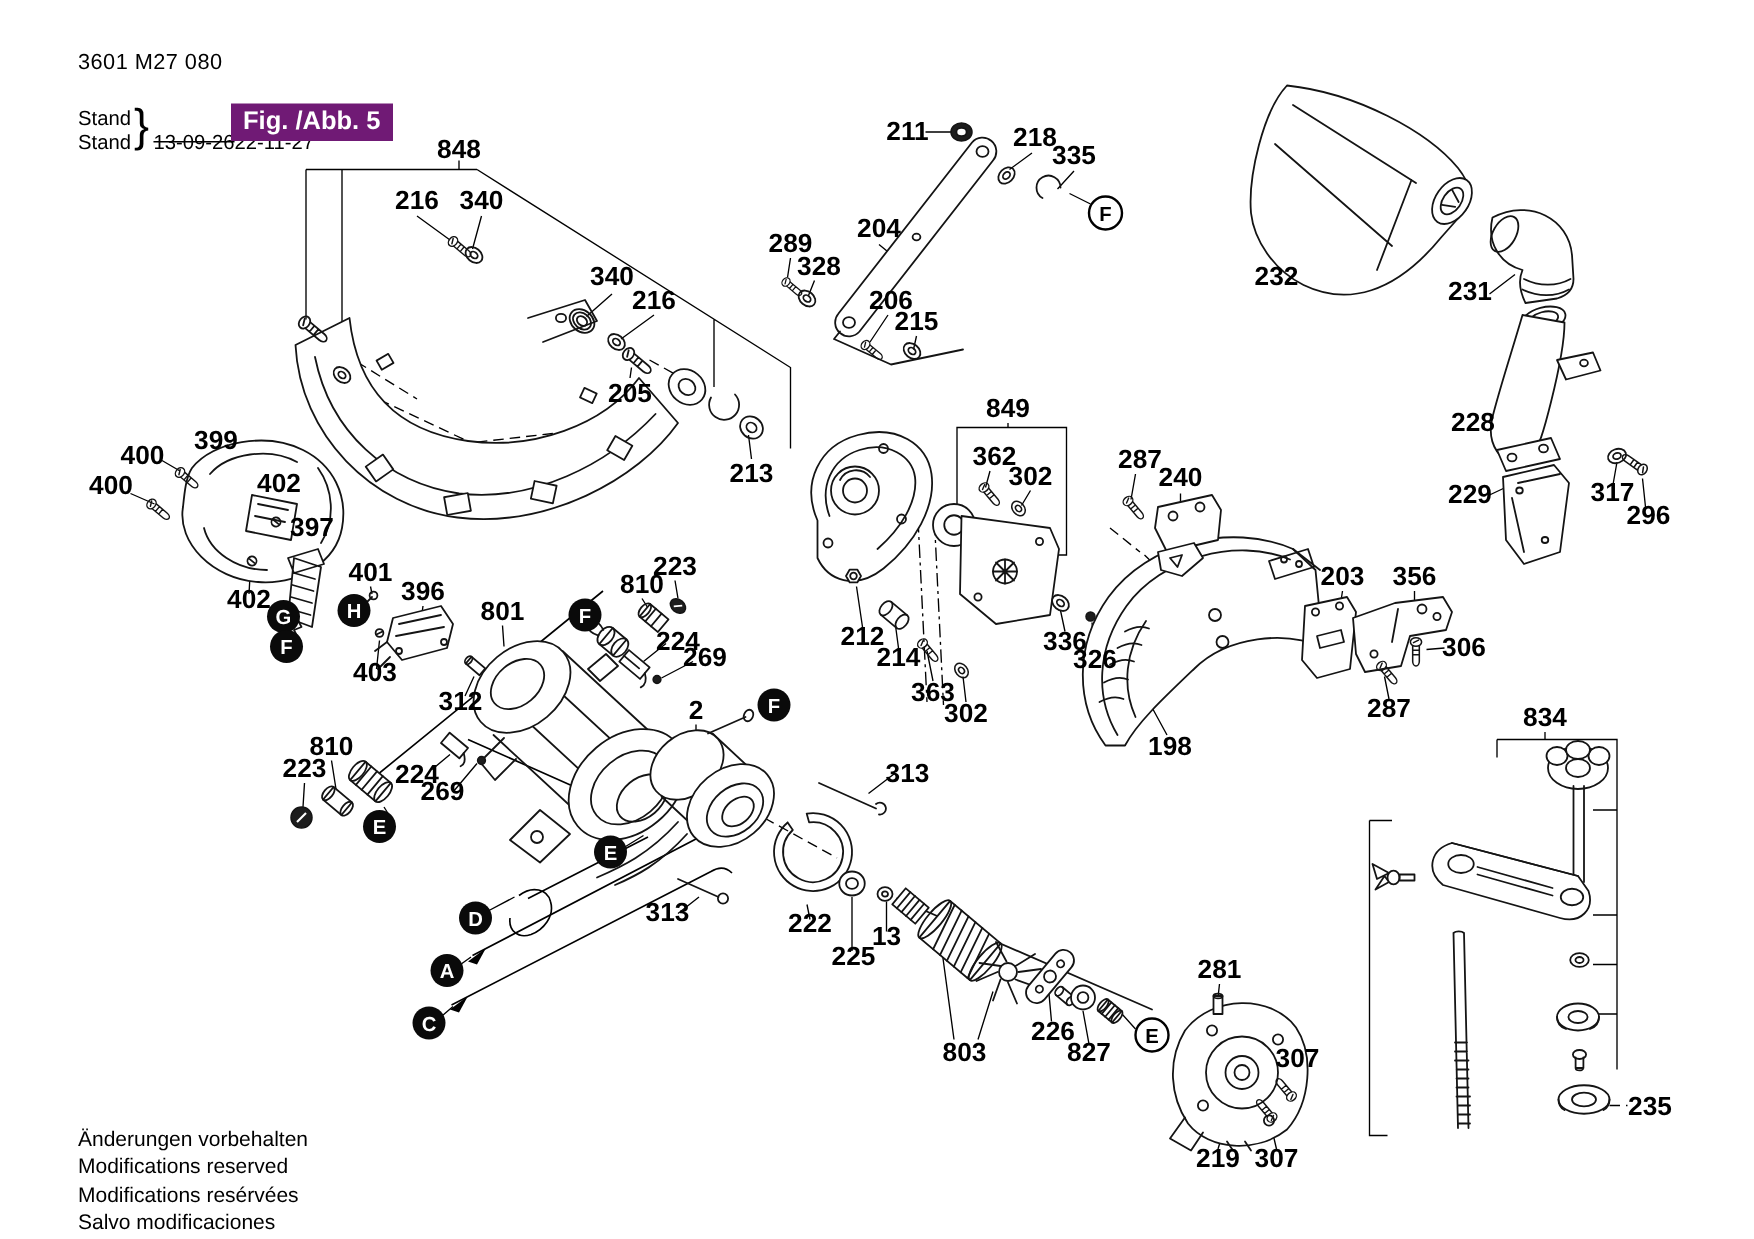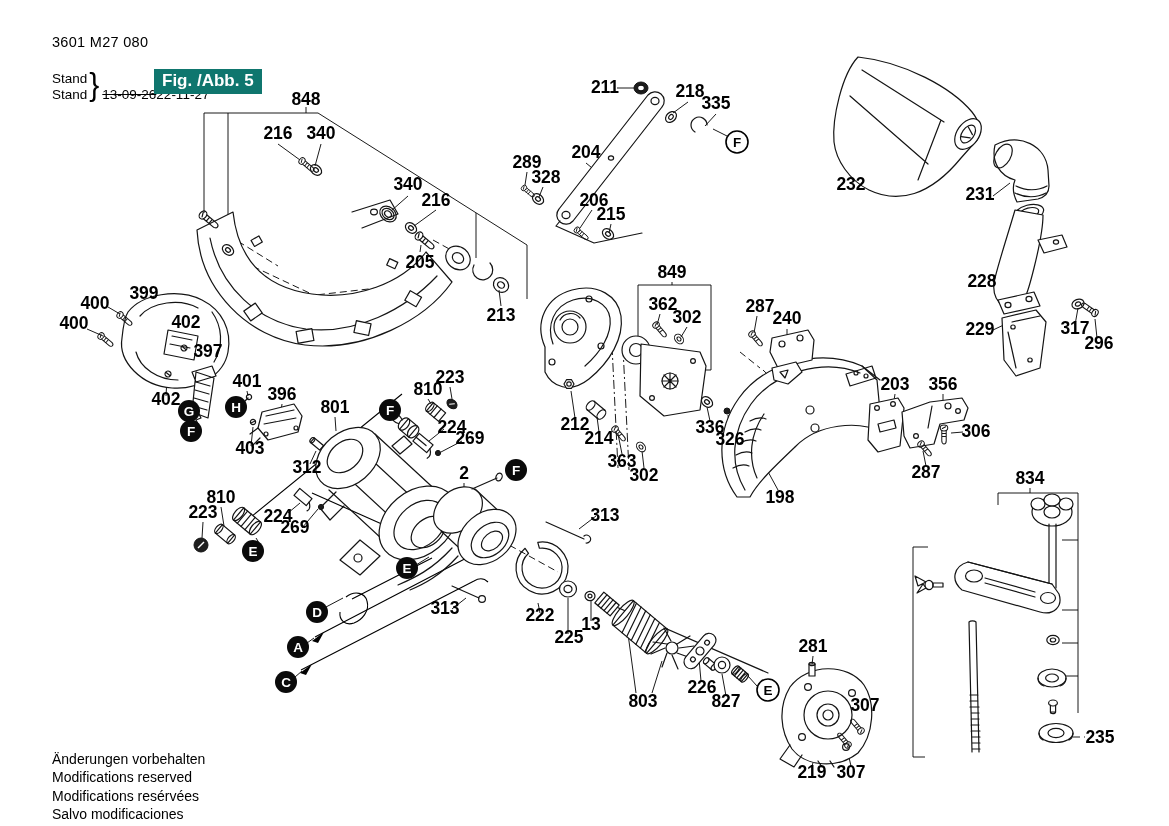--- a/index.html
+++ b/index.html
@@ -5,21 +5,21 @@
   html,body{margin:0;padding:0;background:#fff;}
   .stage{position:relative;width:1169px;height:826px;background:#fff;overflow:hidden;
          font-family:"Liberation Sans",sans-serif;color:#000;}
   .stage svg{position:absolute;left:0;top:0;}
   .hdr-doc{position:absolute;left:52px;top:34px;font-size:14.5px;letter-spacing:.3px;}
   .hdr-rev{position:absolute;left:52px;top:68px;display:flex;align-items:flex-end;font-size:13.5px;line-height:1.15;}
   .hdr-rev .lbls{display:flex;flex-direction:column;}
   .hdr-rev .brace{font-size:30px;font-weight:300;margin:0 3px 0 2px;transform:scaleY(1.02);}
   .hdr-rev .dates{display:flex;}
   .strike{text-decoration:line-through;}
-  .figbox{position:absolute;left:154px;top:69px;background:#0f766e;color:#fff;
+  .figbox{position:absolute;left:154px;top:69px;background:#701a75;color:#fff;
           font-size:17px;font-weight:bold;padding:2px 8px 3px 8px;}
   .ftr{position:absolute;left:52px;top:750px;font-size:14px;line-height:1.32;}
   
   .pt{stroke:#141414;stroke-width:1.2;fill:none;stroke-linejoin:round;stroke-linecap:round;}
   .ptf{fill:#fff;stroke:#141414;stroke-width:1.2;stroke-linejoin:round;}
   .dk{fill:#1d1d1d;stroke:#141414;stroke-width:1;}
   .ld{stroke:#000;stroke-width:.9;fill:none;}
   .dash{stroke:#000;stroke-width:.9;fill:none;stroke-dasharray:7 4;}
   .dashdot{stroke:#000;stroke-width:.9;fill:none;stroke-dasharray:9 3 2 3;}
   .wire{stroke:#000;stroke-width:1.1;fill:none;}

